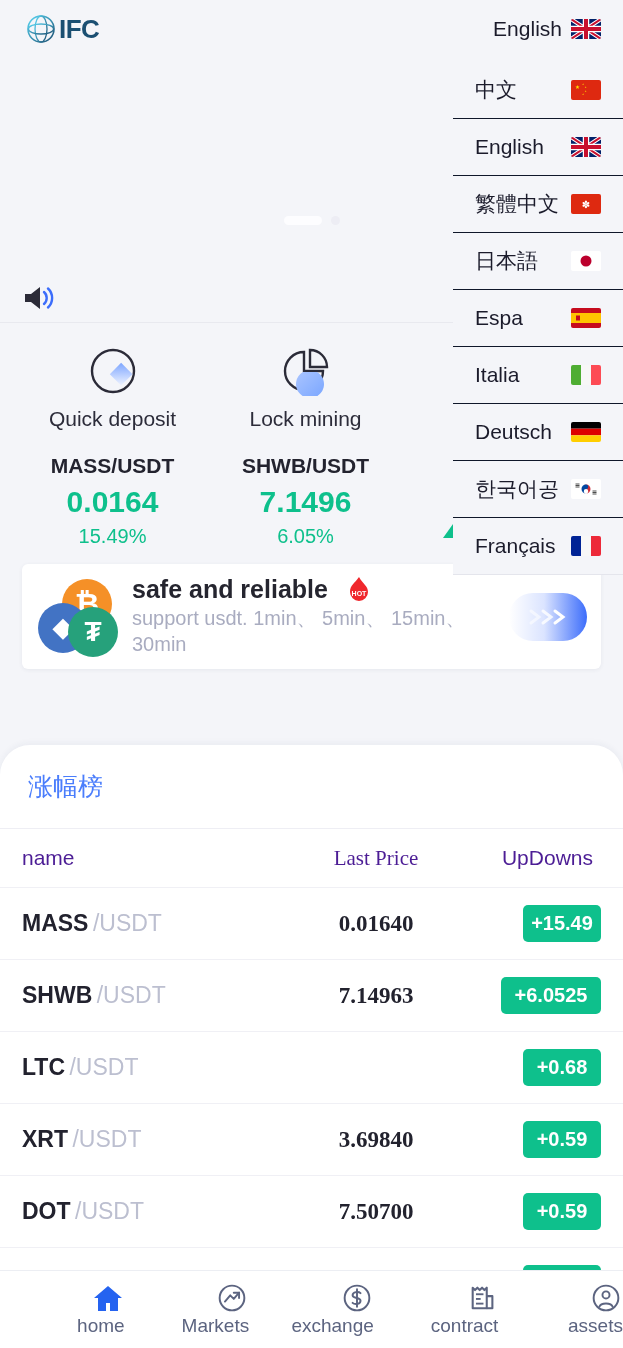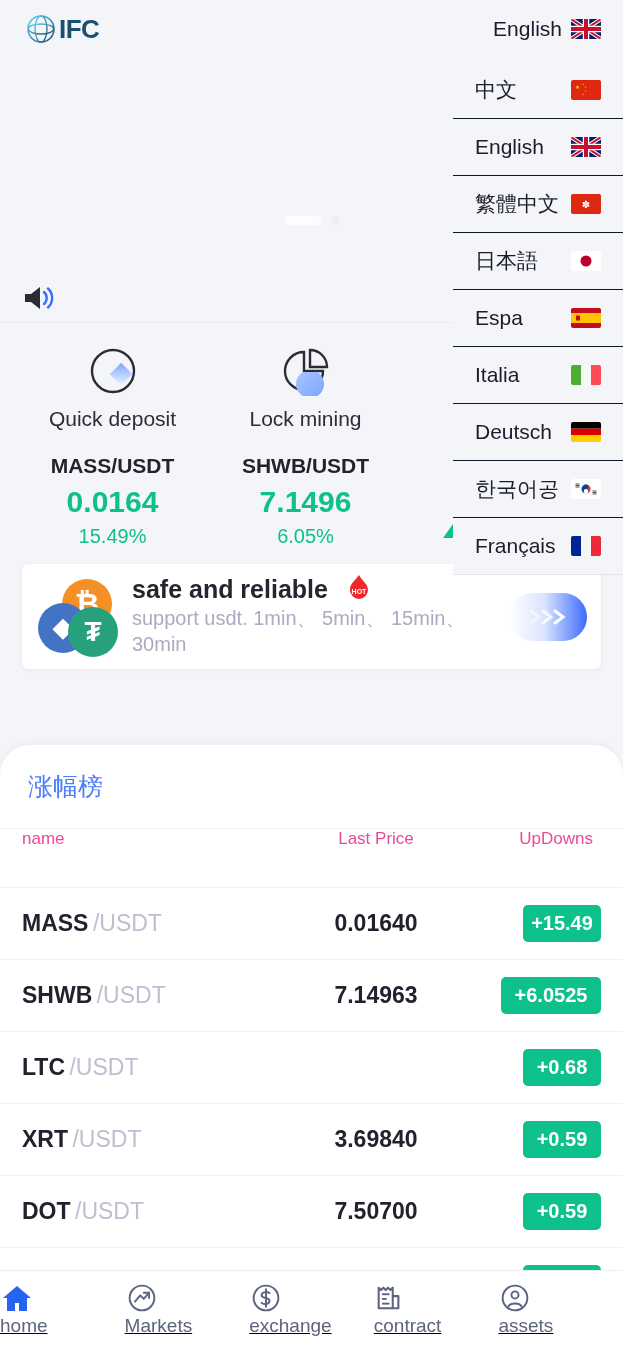--- a/index.html
+++ b/index.html
@@ -87,21 +87,21 @@
   .coins { position:relative; width:88px; height:80px; flex:none; }
   .coin { position:absolute; border-radius:50%; display:flex;
           align-items:center; justify-content:center;
           font-weight:bold; color:#fff; }
   .coin.btc  { width:50px; height:50px; background:#f59027; left:28px; top:2px; font-size:30px; z-index:1;}
   .coin.eth  { width:50px; height:50px; background:#4273c4; left:4px;  top:26px; font-size:26px; z-index:2;}
   .coin.usdt { width:50px; height:50px; background:#26a17b; left:34px; top:30px; font-size:28px; z-index:3;}
   .banner-txt { flex:1; padding-left:10px; min-width:0; }
   .banner-title {
     font-size:25px; font-weight:bold; color:#25252f;
-    display:flex; align-items:flex-start; gap:19px;
+    display:flex; align-items:center; gap:19px;
   }
   .hot-badge {
     position:relative; width:24px; height:26px; flex:none;
   }
   .banner-sub {
     font-size:20px; color:#a9acc0; line-height:1.28; margin-top:2px;
   }
   .banner-btn {
     width:78px; height:48px; flex:none; border-radius:24px;
     background:linear-gradient(90deg,#ffffff 0%,#dbe4ff 45%,#3c6dfb 100%);
@@ -115,25 +115,25 @@
     background:#fff; border-radius:30px 30px 0 0;
     box-shadow:0 -2px 6px rgba(40,50,90,.05);
     overflow:hidden;
   }
   .tabs {
     height:84px; display:flex; align-items:center; padding:17px 28px;
     border-bottom:1px solid #eeeef4;
   }
   .tab { font-size:25px; color:#4a7dfc; }
   .thead {
-    display:flex; align-items:flex-start; height:58px; padding:0 22px;
-    font-size:17px; color:#ec4899;
+    display:flex; align-items:center; height:58px; padding:0 22px;
+    font-size:21px; color:#4c1d95;
   }
   .c-name  { flex:1; }
-  .c-price { width:190px; text-align:center; }
+  .c-price { width:190px; text-align:center;font-family:Liberation Serif, serif; }
   .c-chg   { width:130px; text-align:right; padding-right:8px; }
 
   .row {
     display:flex; align-items:center; height:72px; padding:0 22px;
     border-top:1px solid #f0f0f5;
   }
   .sym { font-size:23px; font-weight:bold; color:#22222e; }
   .quote { font-size:23px; color:#bcbfd0; font-weight:normal;margin-top:8px; }
   .price { font-size:23px; font-weight:bold; color:#22222e; }
   .badge {
@@ -145,21 +145,21 @@
   .badge.wide { min-width:100px; }
   .chg-wrap { width:130px; display:flex; justify-content:flex-end; }
 
   
   .bottomnav {
     position:absolute; left:0; right:0; bottom:0; height:78px;
     background:#fff; display:flex; align-items:center;
     border-top:1px solid #eceef3; z-index:20;
   }
   .nav-item {
-    flex:1; display:flex; flex-direction:column; align-items:flex-start; gap:2px;text-decoration:underline;
+    flex:1; display:flex; flex-direction:column; align-items:flex-end; gap:2px;
   }
   .nav-label { font-size:19px; color:#5c6480; }
   .nav-item.active .nav-label { color:#5c6480; }
 
   
   .lang-panel {
     position:absolute; right:0; top:62px; width:170px;
     background:#f4f5f9; z-index:30;
     padding:0 0 0 0;
   }

